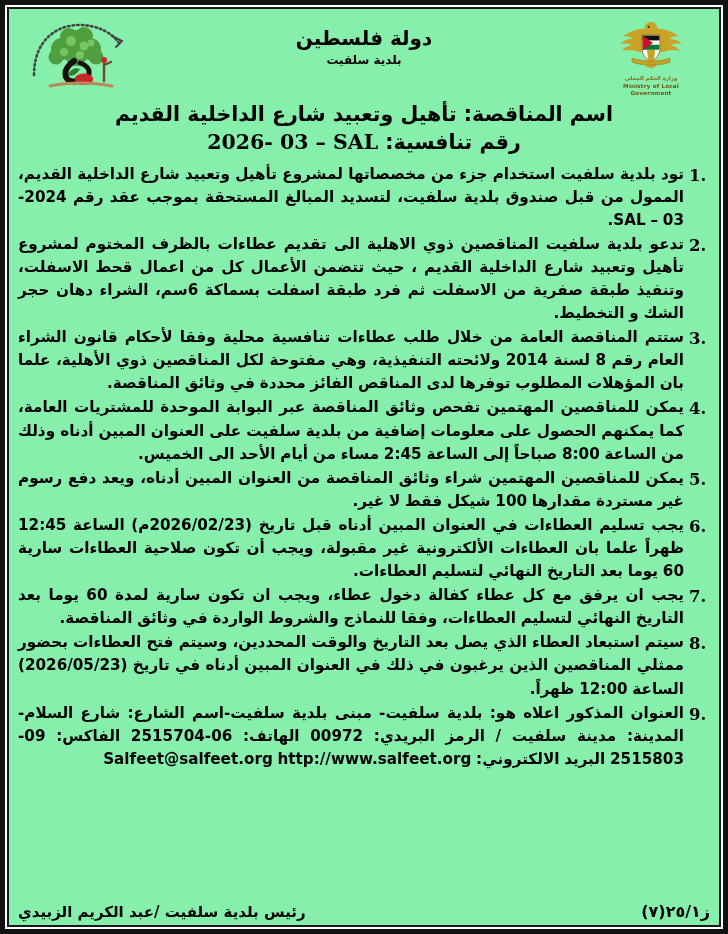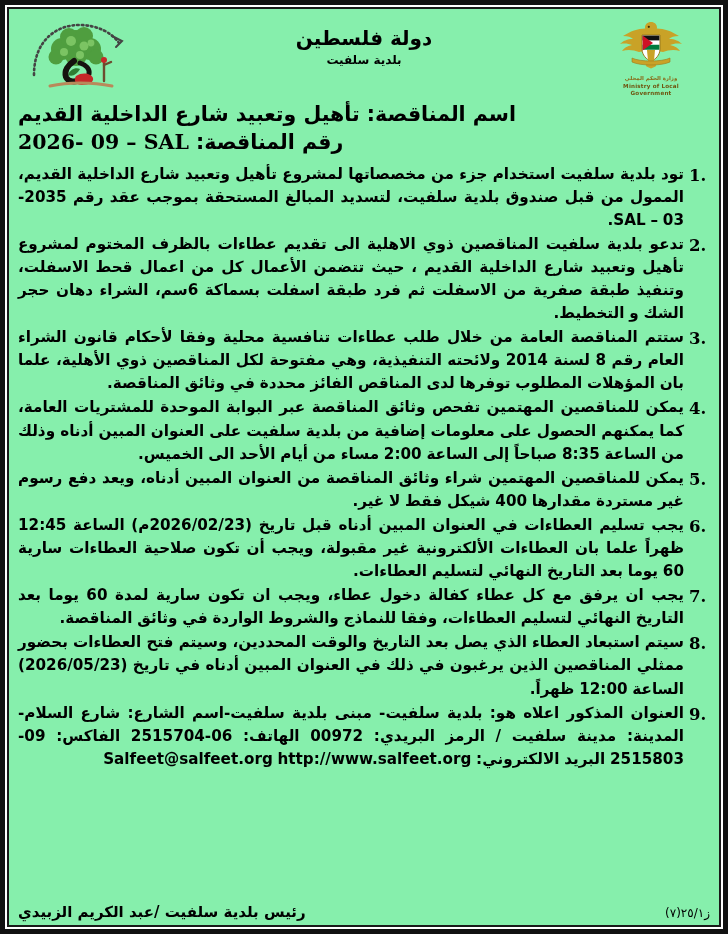--- a/index.html
+++ b/index.html
@@ -84,21 +84,21 @@
   .ministry-caption .ar {
     font-size: 5.4px;
     color: #8a6a18;
     display: block;
     margin-bottom: .5px;
   }
   .ministry-caption .en { display: block; color: #6f5510; }
 
   
   .tender-heading {
-    text-align: left;
+    text-align: center;
     margin-top: 2px;
   }
   .tender-name {
     font-size: 20.5px;
     font-weight: bold;
     color: #000;
     line-height: 1.32;
     white-space: nowrap;
   }
   .tender-number {
@@ -171,22 +171,22 @@
   }
   .signature {
     font-family: "DejaVu Sans", "Liberation Sans", sans-serif;
     font-size: 15px;
     font-weight: bold;
     color: #000;
     padding-right: 64px;
   }
   .ref-code {
     font-family: "DejaVu Sans", "Liberation Sans", sans-serif;
-    font-size: 12px;
-    font-weight: normal;
+    font-size: 16px;
+    font-weight: bold;
     color: #000;
     padding-left: 14px;
     direction: rtl;
   }
 </style>
 </head>
 <body>
 
 <div class="page">
   <div class="page-inner">
@@ -264,50 +264,50 @@
           <circle cx="80" cy="41" r="3" fill="#c62828"></circle>
 
           <path d="M26 67 C44 63 68 63 88 67" fill="none" stroke="#b9895a" stroke-width="3" stroke-linecap="round"></path>
         </svg>
       </div>
     </div>
 
     <div class="tender-heading">
       <div class="tender-name">اسم المناقصة: تأهيل وتعبيد شارع الداخلية القديم</div>
       <div class="tender-number">
-        <span>رقم المناقصة:</span>
-        <span class="ltr-inline">2026- 09 – SAL</span>
+        <span>رقم تنافسية:</span>
+        <span class="ltr-inline">2026- 03 – SAL</span>
       </div>
     </div>
 
     <div class="clauses">
 
       <div class="clause">
         <div class="clause-num">1.</div>
-        <div class="clause-text">تود بلدية سلفيت استخدام جزء من مخصصاتها لمشروع تأهيل وتعبيد شارع الداخلية القديم، الممول من قبل صندوق بلدية سلفيت، لتسديد المبالغ المستحقة بموجب عقد رقم 2035- 03 – SAL.</div>
+        <div class="clause-text">تود بلدية سلفيت استخدام جزء من مخصصاتها لمشروع تأهيل وتعبيد شارع الداخلية القديم، الممول من قبل صندوق بلدية سلفيت، لتسديد المبالغ المستحقة بموجب عقد رقم 2024- 03 – SAL.</div>
       </div>
 
       <div class="clause">
         <div class="clause-num">2.</div>
         <div class="clause-text">تدعو بلدية سلفيت المناقصين ذوي الاهلية الى تقديم عطاءات بالظرف المختوم لمشروع تأهيل وتعبيد شارع الداخلية القديم ، حيث تتضمن الأعمال كل من اعمال قحط الاسفلت، وتنفيذ طبقة صفرية من الاسفلت ثم فرد طبقة اسفلت بسماكة 6سم، الشراء دهان حجر الشك و التخطيط.</div>
       </div>
 
       <div class="clause">
         <div class="clause-num">3.</div>
         <div class="clause-text">ستتم المناقصة العامة من خلال طلب عطاءات تنافسية محلية وفقا لأحكام قانون الشراء العام رقم 8 لسنة 2014 ولائحته التنفيذية، وهي مفتوحة لكل المناقصين ذوي الأهلية، علما بان المؤهلات المطلوب توفرها لدى المناقص الفائز محددة في وثائق المناقصة.</div>
       </div>
 
       <div class="clause">
         <div class="clause-num">4.</div>
-        <div class="clause-text">يمكن للمناقصين المهتمين تفحص وثائق المناقصة عبر البوابة الموحدة للمشتريات العامة، كما يمكنهم الحصول على معلومات إضافية من بلدية سلفيت على العنوان المبين أدناه وذلك من الساعة 8:35 صباحاً إلى الساعة 2:00 مساء من أيام الأحد الى الخميس.</div>
+        <div class="clause-text">يمكن للمناقصين المهتمين تفحص وثائق المناقصة عبر البوابة الموحدة للمشتريات العامة، كما يمكنهم الحصول على معلومات إضافية من بلدية سلفيت على العنوان المبين أدناه وذلك من الساعة 8:00 صباحاً إلى الساعة 2:45 مساء من أيام الأحد الى الخميس.</div>
       </div>
 
       <div class="clause">
         <div class="clause-num">5.</div>
-        <div class="clause-text">يمكن للمناقصين المهتمين شراء وثائق المناقصة من العنوان المبين أدناه، ويعد دفع رسوم غير مستردة مقدارها 400 شيكل فقط لا غير.</div>
+        <div class="clause-text">يمكن للمناقصين المهتمين شراء وثائق المناقصة من العنوان المبين أدناه، ويعد دفع رسوم غير مستردة مقدارها 100 شيكل فقط لا غير.</div>
       </div>
 
       <div class="clause">
         <div class="clause-num">6.</div>
         <div class="clause-text">يجب تسليم العطاءات في العنوان المبين أدناه قبل تاريخ (2026/02/23م) الساعة 12:45 ظهراً علما بان العطاءات الألكترونية غير مقبولة، ويجب أن تكون صلاحية العطاءات سارية 60 يوما بعد التاريخ النهائي لتسليم العطاءات.</div>
       </div>
 
       <div class="clause">
         <div class="clause-num">7.</div>
         <div class="clause-text">يجب ان يرفق مع كل عطاء كفالة دخول عطاء، ويجب ان تكون سارية لمدة 60 يوما بعد التاريخ النهائي لتسليم العطاءات، وفقا للنماذج والشروط الواردة في وثائق المناقصة.</div>

